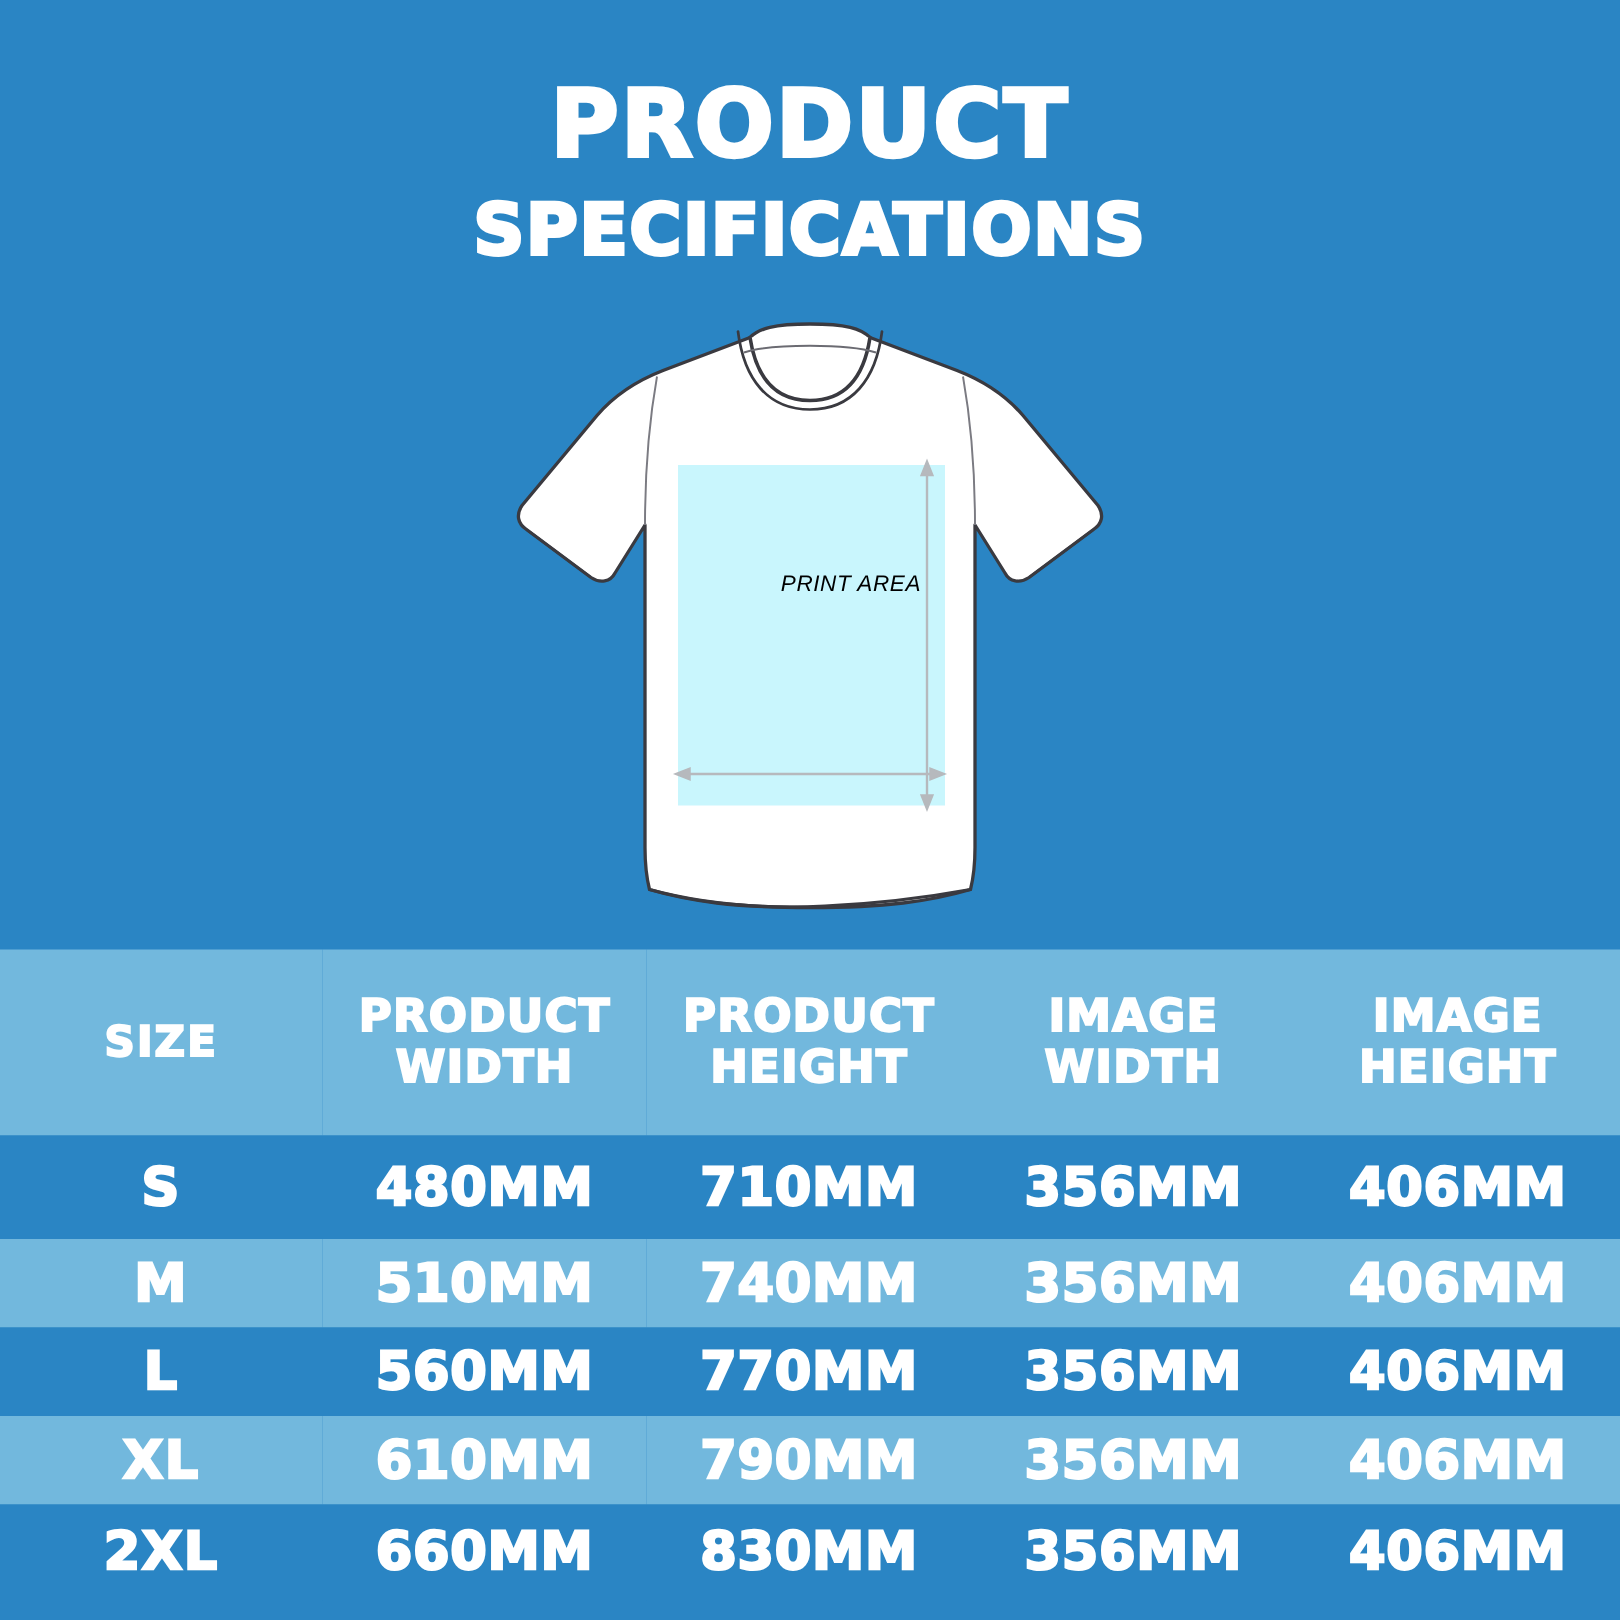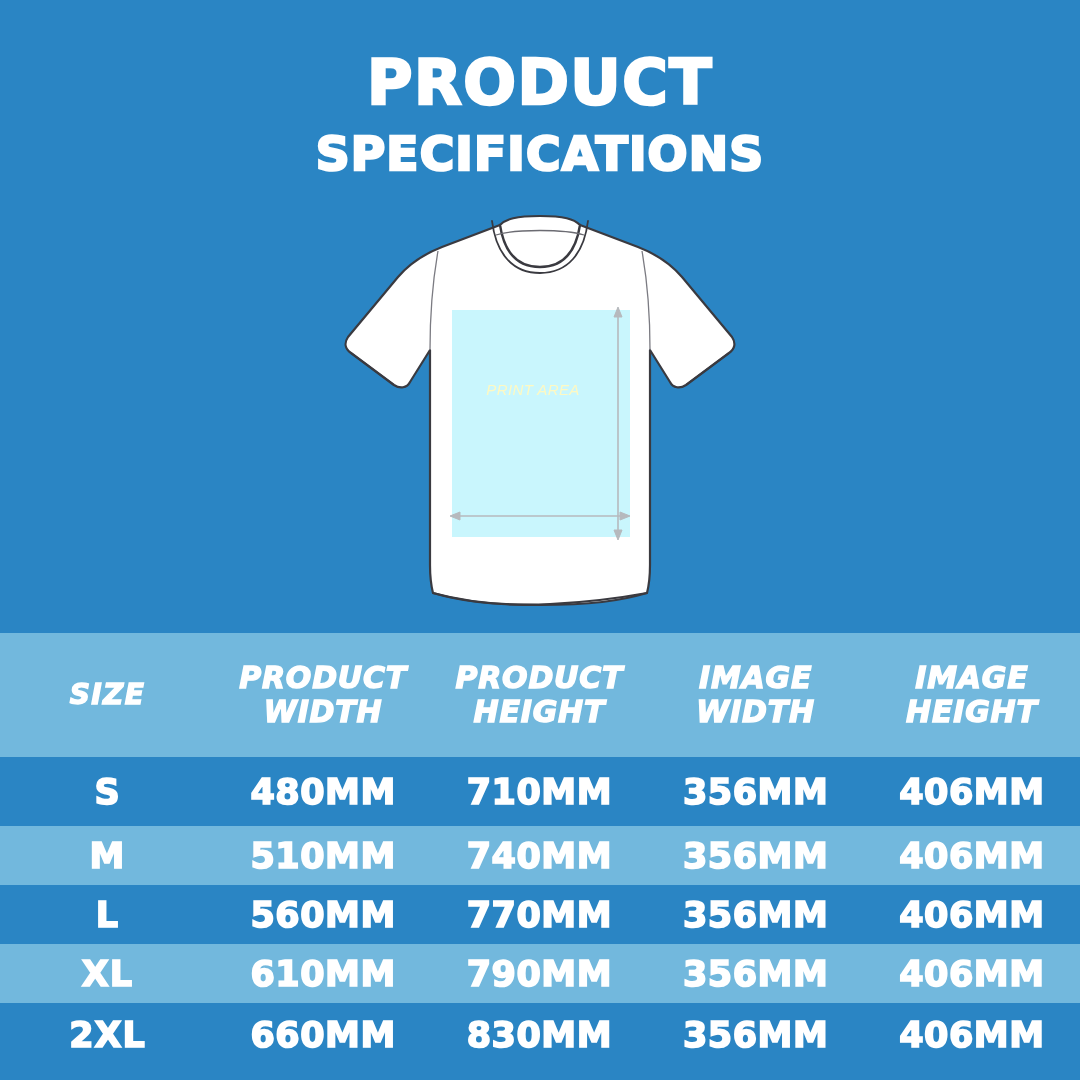--- a/index.html
+++ b/index.html
@@ -35,27 +35,27 @@
     position:absolute;
     left:320px;top:205px;
     width:440px;height:425px;
   }
   .shirt-wrap svg{display:block;width:440px;height:425px;}
 
   .print-label{
     position:absolute;
     left:452px;top:381px;
     width:162px;
-    text-align:center;
+    text-align:right;
     font-family:"Liberation Sans",sans-serif;
     font-style:italic;
     font-weight:400;
     font-size:15px;
     letter-spacing:0.4px;
-    color:#fef9c3;
+    color:#000000;
     white-space:nowrap;
   }
 
   
   .spec-table{
     position:absolute;
     left:0;top:633px;
     width:1080px;
     border-collapse:collapse;
     table-layout:fixed;
@@ -70,21 +70,20 @@
     color:#ffffff;
     font-family:"DejaVu Sans","Liberation Sans",sans-serif;
     font-weight:bold;
   }
   thead tr{background:#72b8dd;}
   thead th{
     height:124px;
     font-size:30px;
     line-height:34px;
     letter-spacing:0.8px;
-    font-style:italic;
     -webkit-text-stroke:1.4px #ffffff;
   }
   thead th .hl{display:block;}
   thead th.size-h{font-size:28px;letter-spacing:1.4px;}
 
   tbody tr{height:59px;}
   tbody tr.odd{background:#2a85c4;}
   tbody tr.even{background:#72b8dd;}
   tbody tr.first-row{height:69px;}
   tbody tr.last-row{height:64px;}

